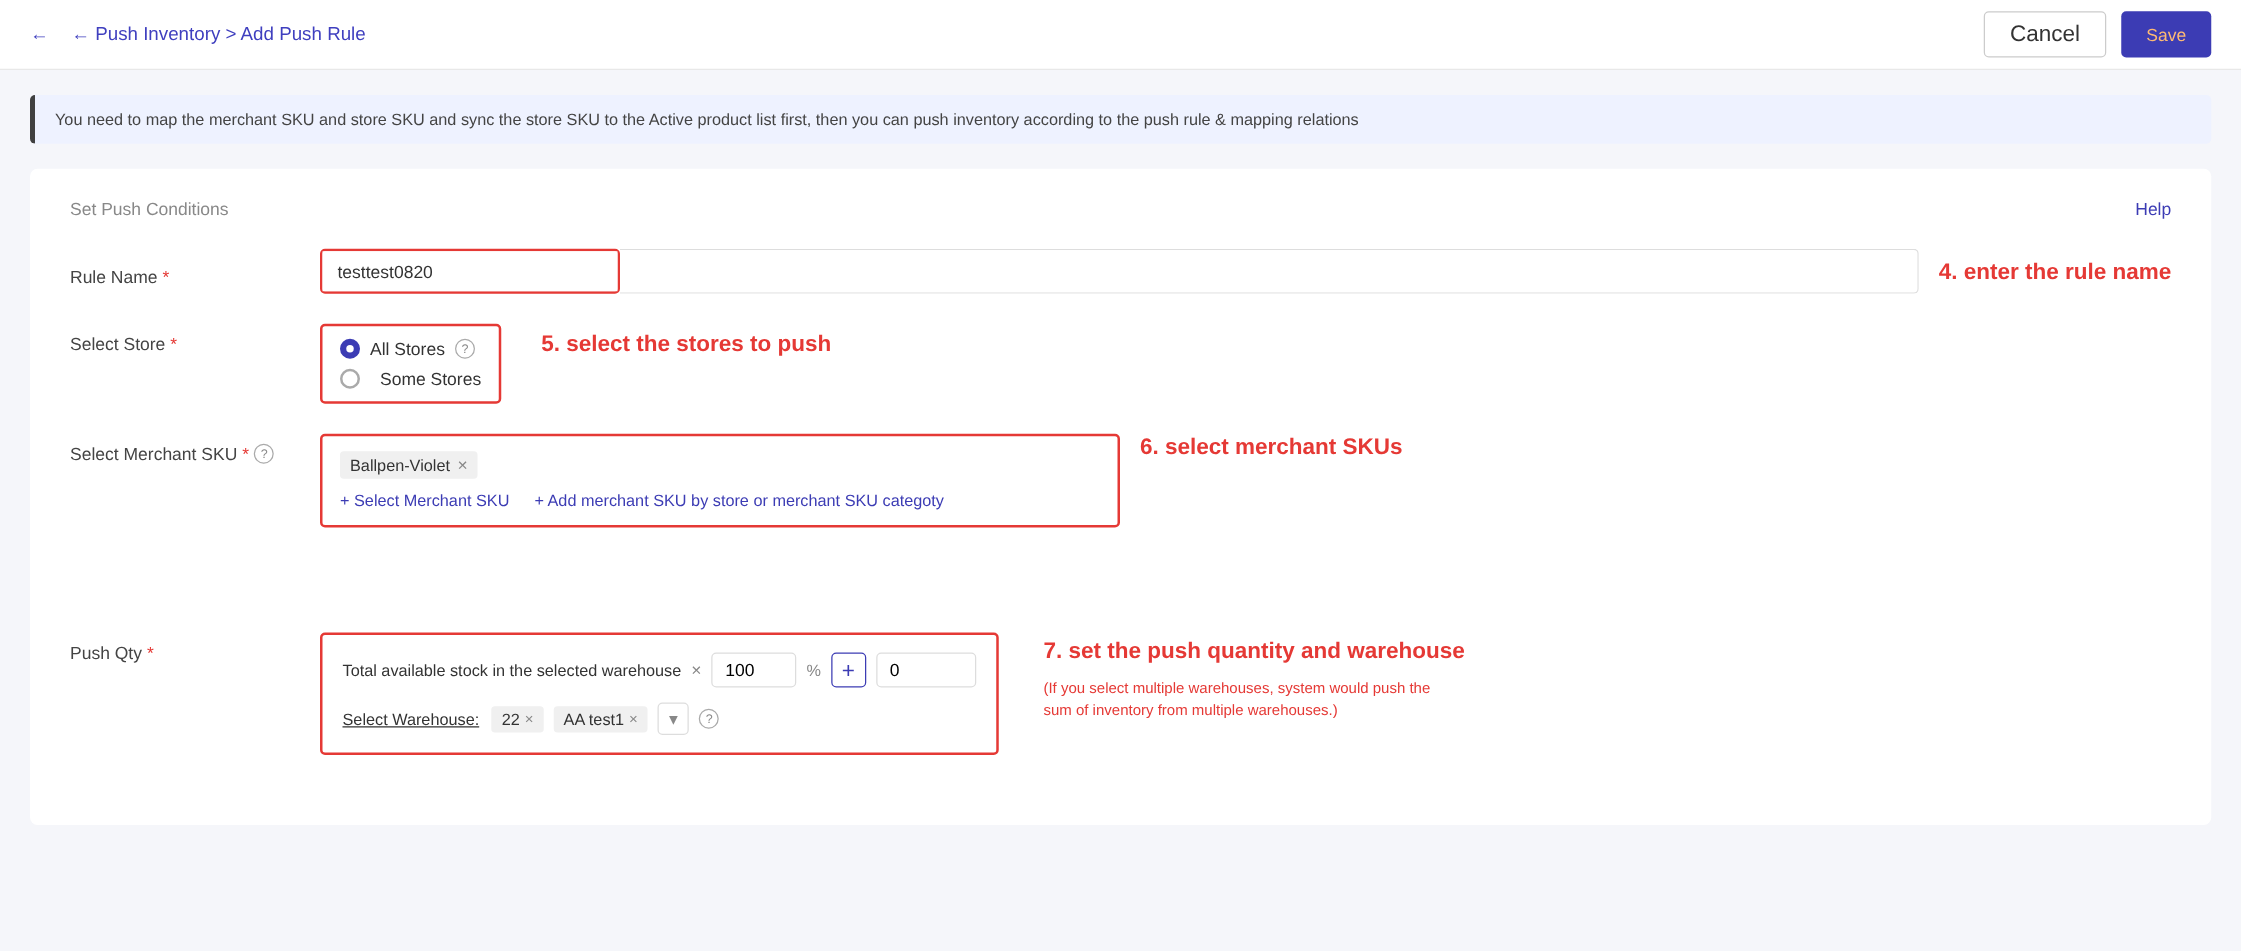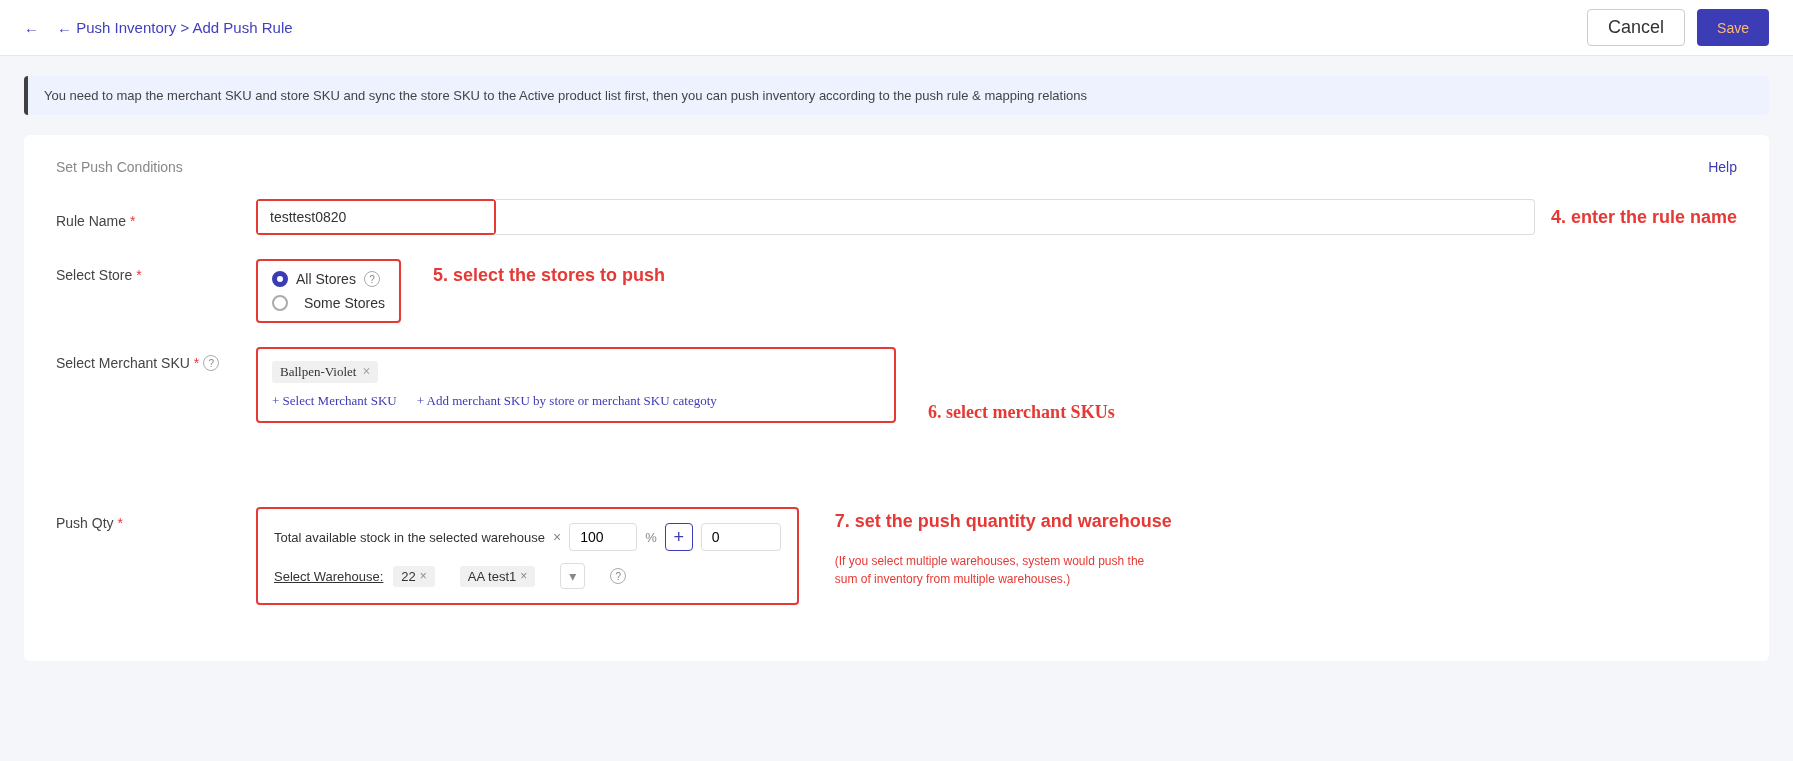--- a/index.html
+++ b/index.html
@@ -240,21 +240,21 @@
       width: 80px;
       font-size: 14px;
     }
     .warehouse-row {
       display: flex;
       align-items: center;
       gap: 10px;
     }
     .warehouse-label { font-size: 13px; color: #333; text-decoration: underline; }
     .warehouse-tags {
-      display: flex; gap: 25px; align-items: center;
+      display: flex; gap: 8px; align-items: center;
       flex: 1;
     }
     .warehouse-tag {
       background: #f0f0f0;
       border-radius: 3px;
       padding: 3px 8px;
       font-size: 13px;
       display: flex; align-items: center; gap: 4px;
     }
     .warehouse-tag-close { cursor: pointer; color: #888; font-size: 12px; }
@@ -284,21 +284,21 @@
     .annotation-title {
       color: #e53935;
       font-size: 18px;
       font-weight: bold;
     }
     .annotation-sub {
       color: #e53935;
       font-size: 12px;
       max-width: 320px;
       line-height: 1.5;
-      margin-top: 20px;
+      margin-top: 10px;
     }
 
     .empty-area {
       height: 60px;
     }
 
     .form-row-rule-name {
       align-items: center;
     }
   </style>
@@ -362,21 +362,21 @@
         <span class="annotation" style="padding-top:6px;">5. select the stores to push</span>
       </div>
     </div>
 
     <div class="form-row">
       <div class="form-label">
         <span>Select Merchant SKU</span>
         <span class="required">*</span>
         <div class="help-icon">?</div>
       </div>
-      <div style="display:flex;align-items:flex-end;gap:16px;flex:1;font-family:Liberation Serif, serif;">
+      <div style="display:flex;align-items:flex-start;flex:1;">
         <div class="sku-box">
           <div>
             <span class="sku-tag">
               <span>Ballpen-Violet</span>
               <span class="sku-tag-close">×</span>
             </span>
           </div>
           <div class="sku-links">
             <span class="sku-link">Select Merchant SKU</span>
             <span class="sku-link">Add merchant SKU by store or merchant SKU categoty</span>

